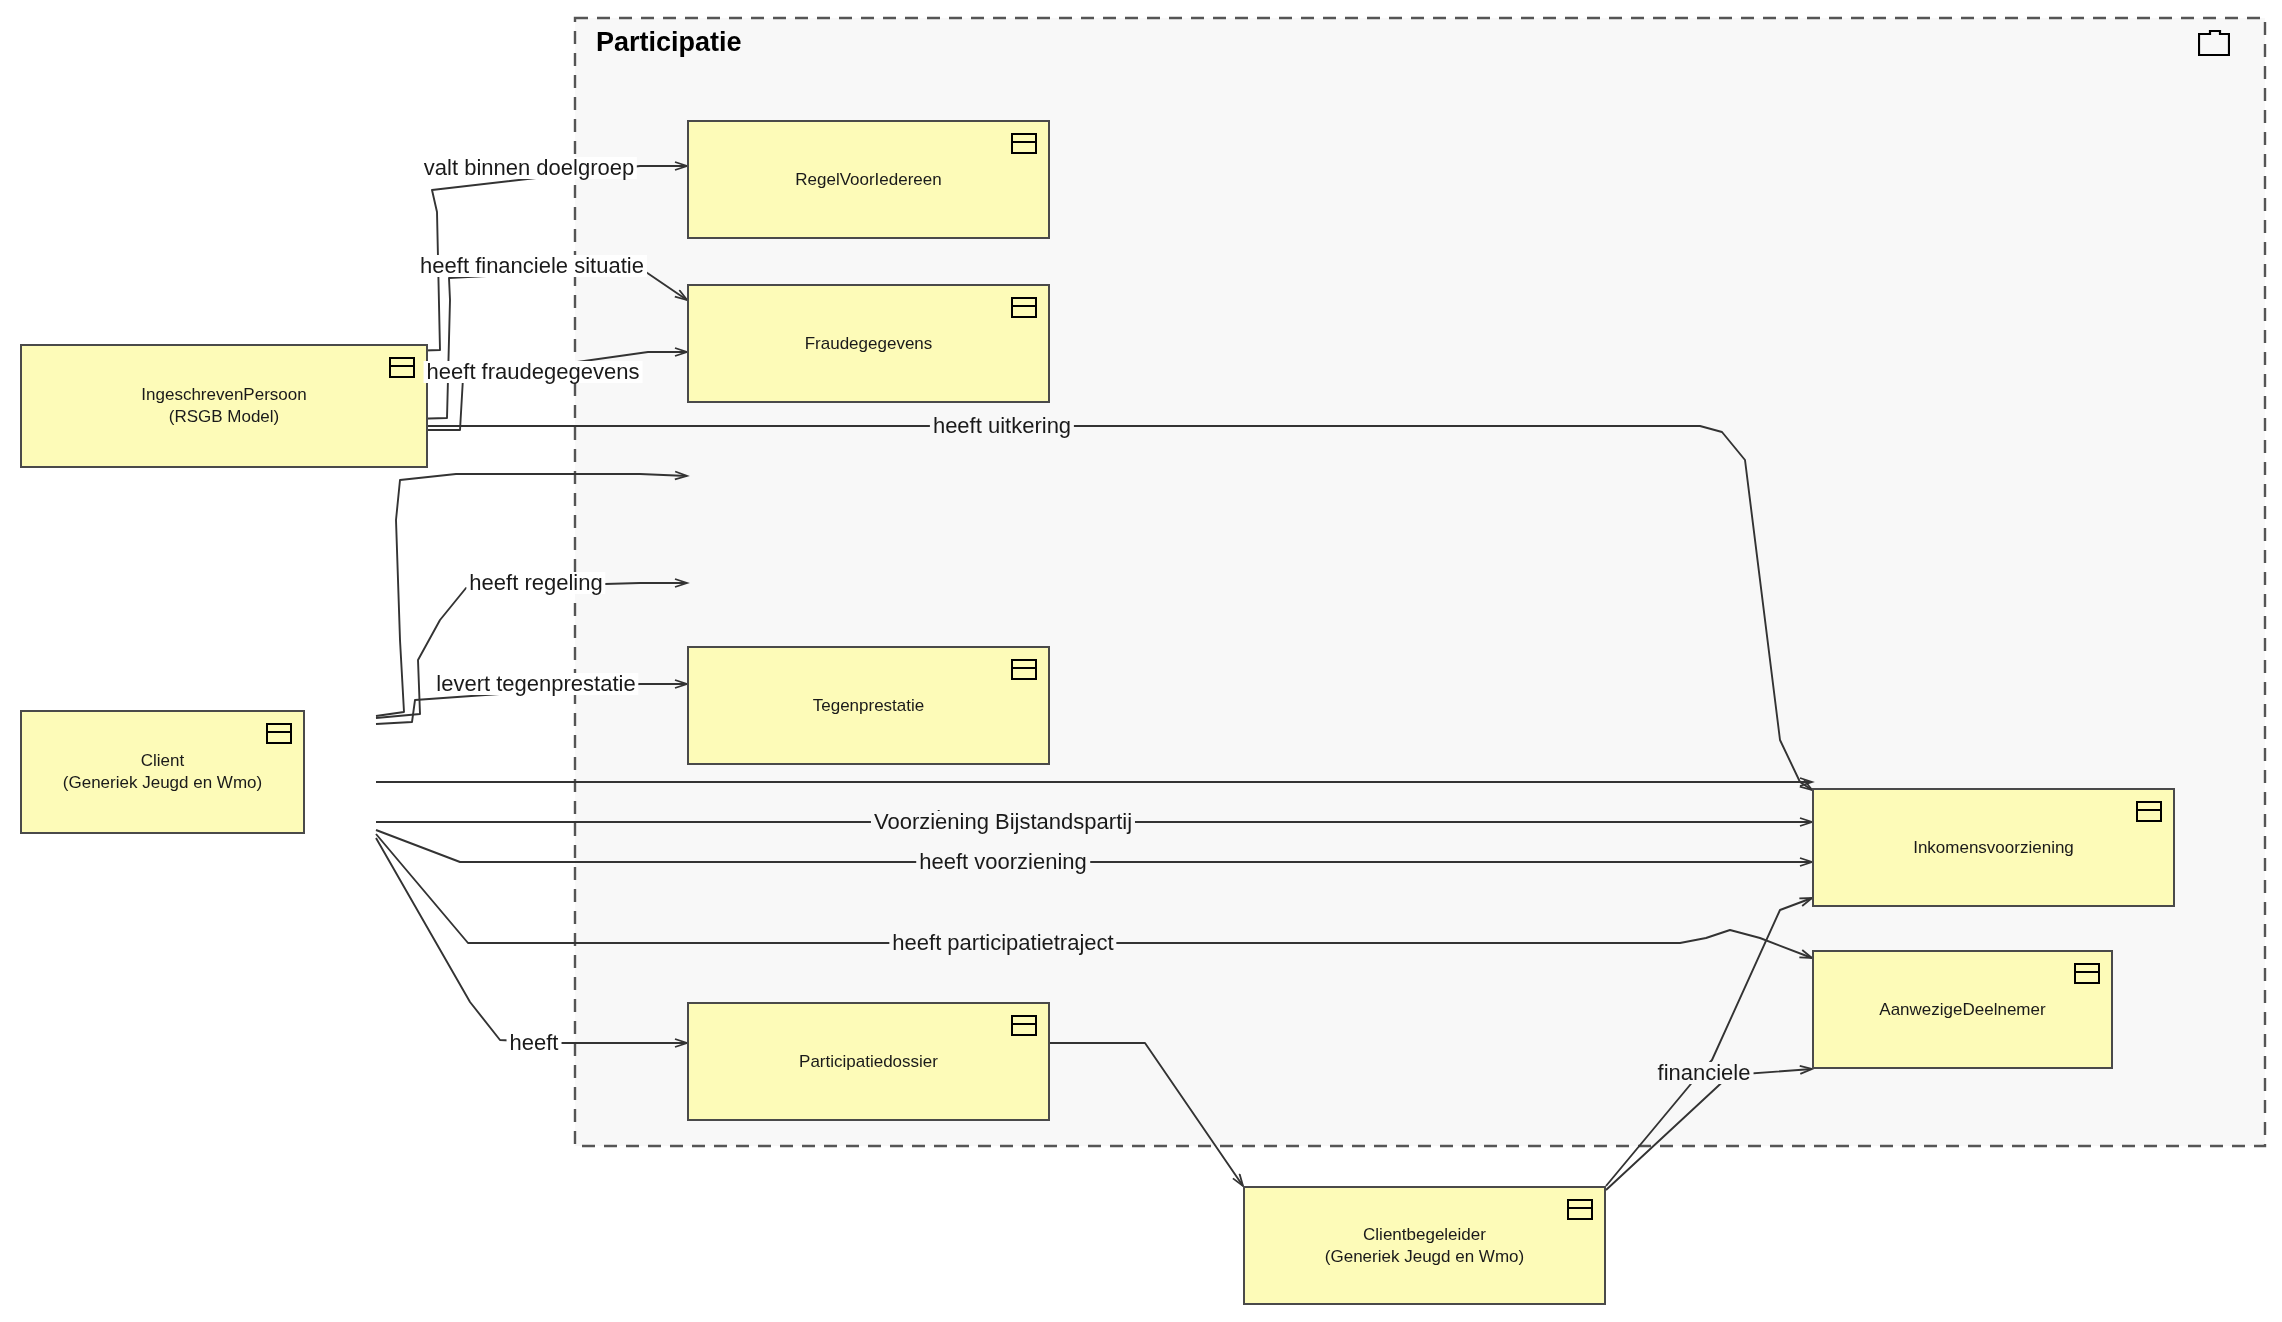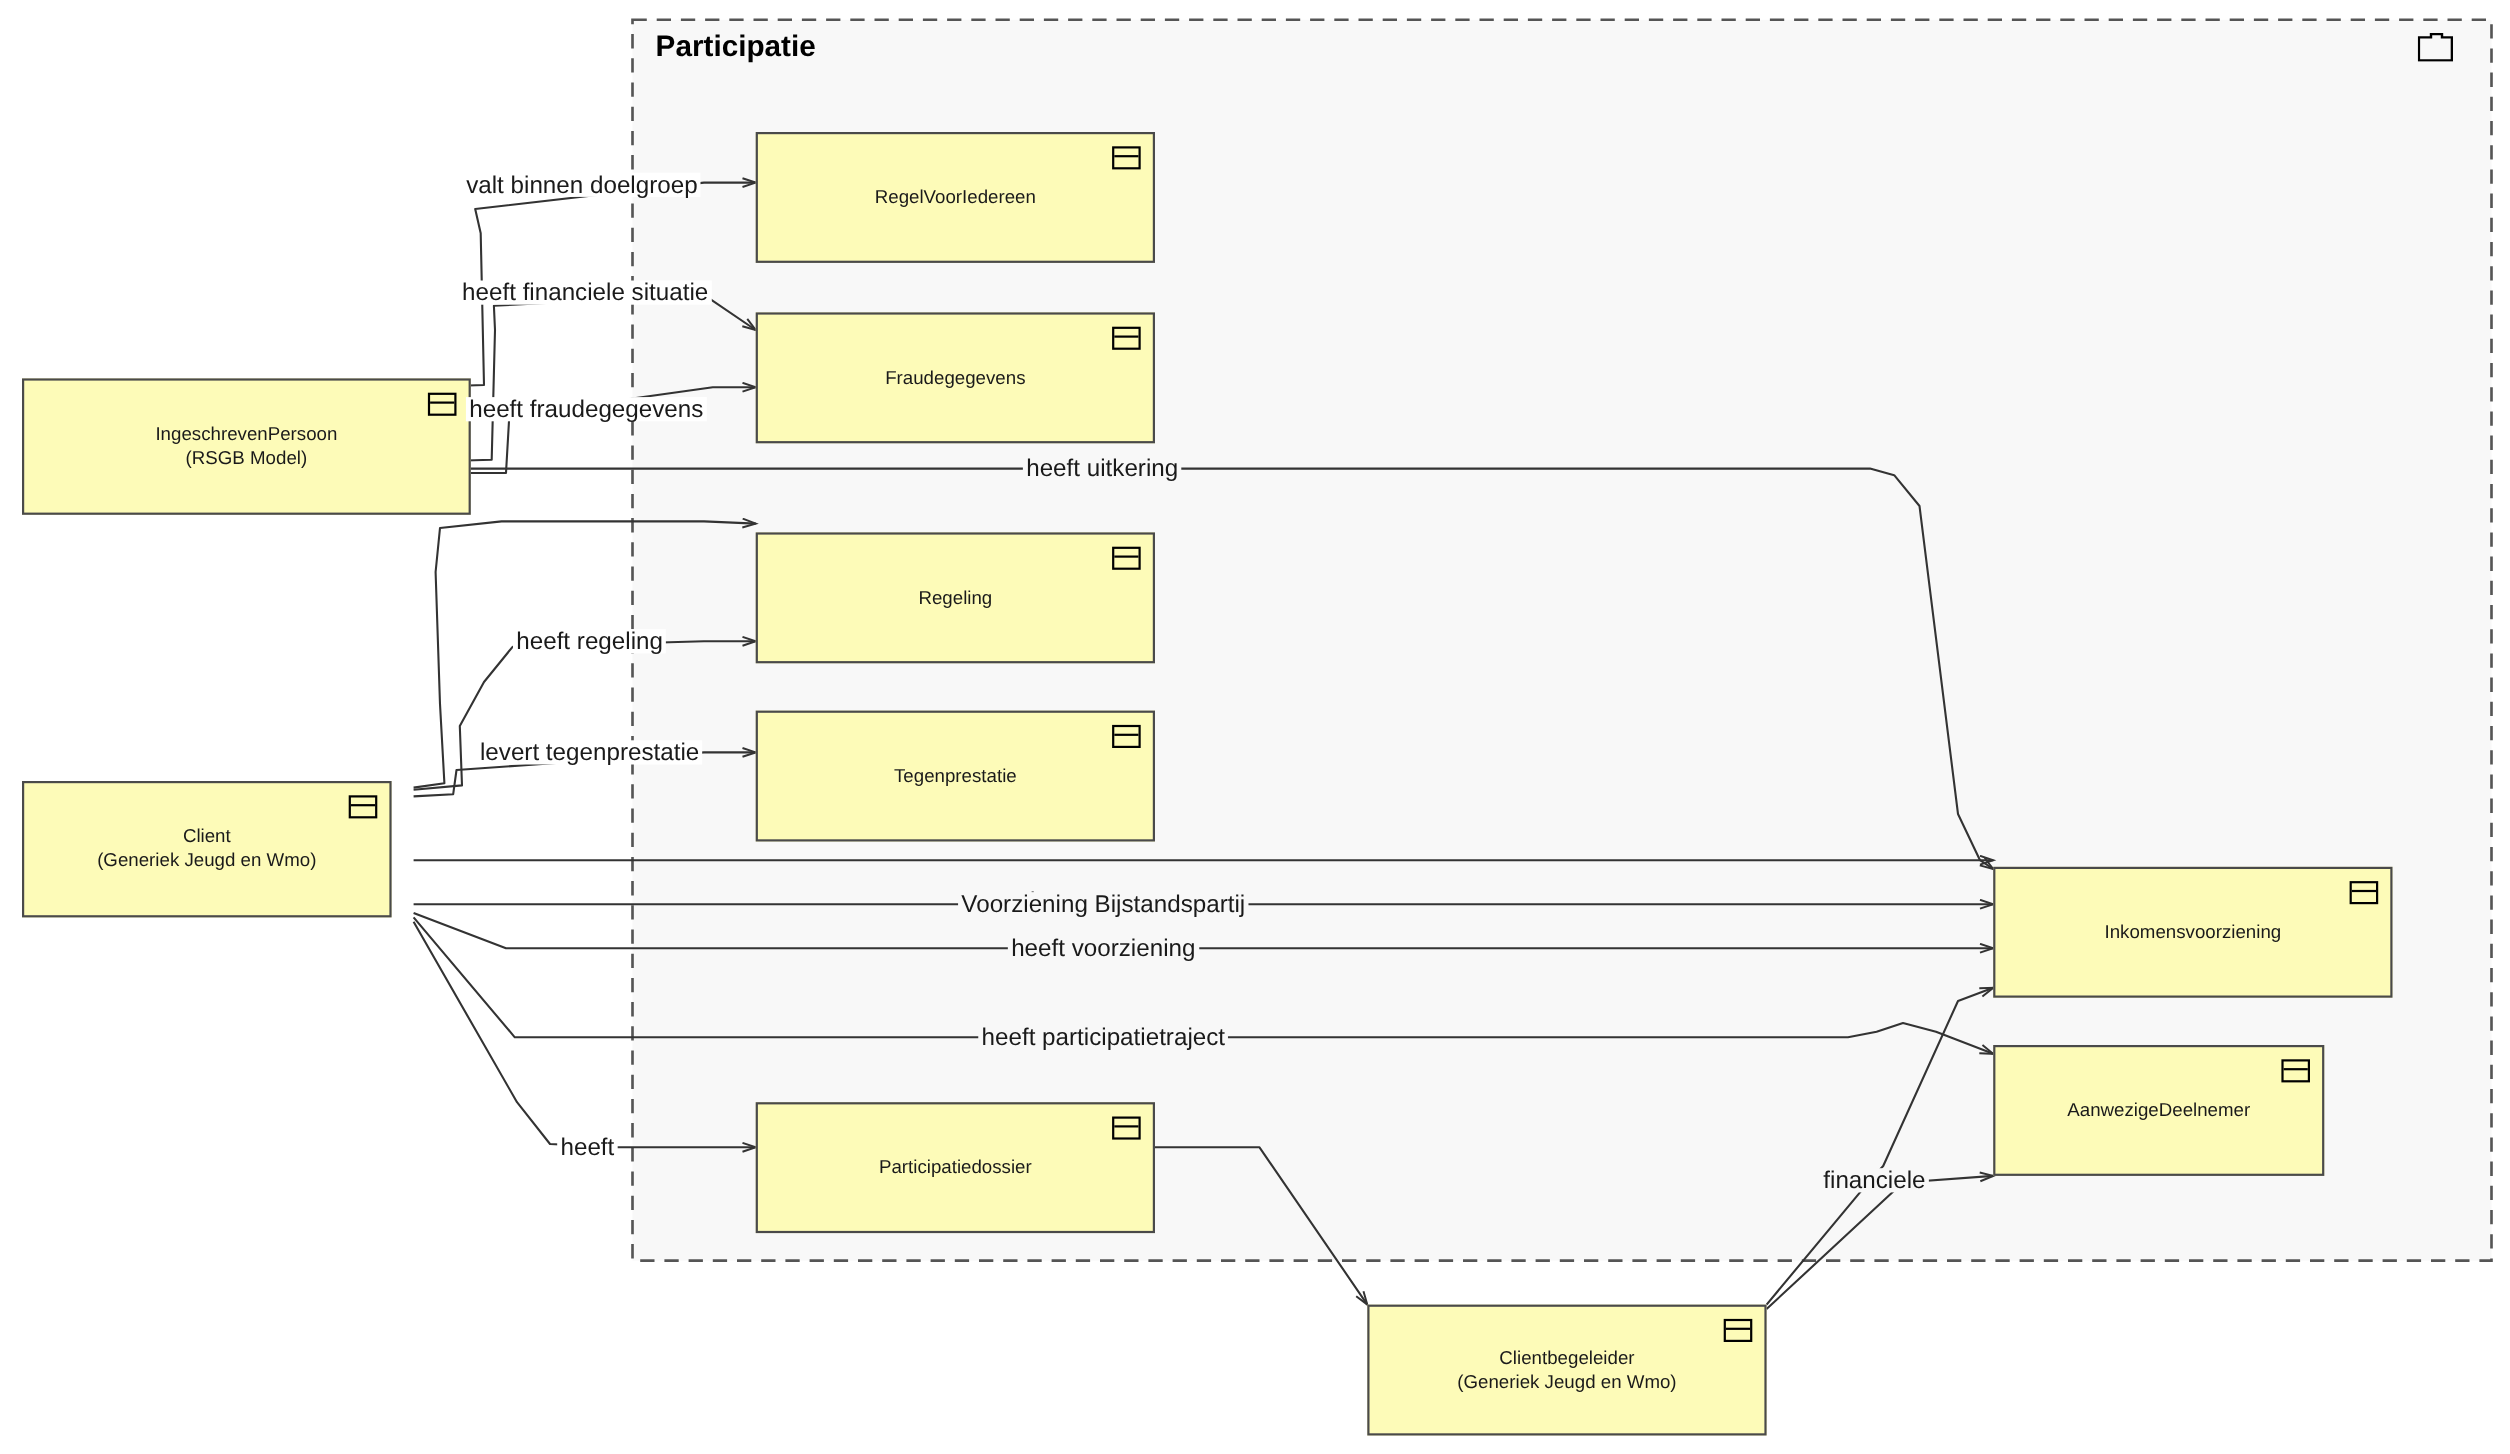--- a/index.html
+++ b/index.html
@@ -138,40 +138,36 @@
   <svg style="position:absolute; left:2198px; top:30px;" width="32" height="26" viewBox="0 0 32 26">
     <path d="M1,25 L1,4 L12,4 L12,1 L22,1 L22,4 L31,4 L31,25 Z" fill="none" stroke="#000000" stroke-width="2.2" stroke-linejoin="miter"></path>
   </svg>
 
   <div class="node" style="left:20px; top:344px; width:408px; height:124px;">
     <span class="node-icon"></span>
     <div class="node-label">IngeschrevenPersoon
 (RSGB Model)</div>
   </div>
 
-  <div class="node" style="left:20px; top:710px; width:336px; height:124px;text-decoration:underline;">
+  <div class="node" style="left:20px; top:710px; width:285px; height:124px;text-decoration:underline;">
     <span class="node-icon"></span>
     <div class="node-label">Client
 (Generiek Jeugd en Wmo)</div>
   </div>
 
   <div class="node" style="left:687px; top:120px; width:363px; height:119px;">
     <span class="node-icon"></span>
     <div class="node-label">RegelVoorIedereen</div>
   </div>
 
   <div class="node" style="left:687px; top:284px; width:363px; height:119px;">
     <span class="node-icon"></span>
     <div class="node-label">Fraudegegevens</div>
   </div>
 
-  <div class="node" style="left:687px; top:484px; width:363px; height:119px;">
-    <span class="node-icon"></span>
-    <div class="node-label">Regeling</div>
-  </div>
 
   <div class="node" style="left:687px; top:646px; width:363px; height:119px;">
     <span class="node-icon"></span>
     <div class="node-label">Tegenprestatie</div>
   </div>
 
   <div class="node" style="left:687px; top:1002px; width:363px; height:119px;">
     <span class="node-icon"></span>
     <div class="node-label">Participatiedossier</div>
   </div>

